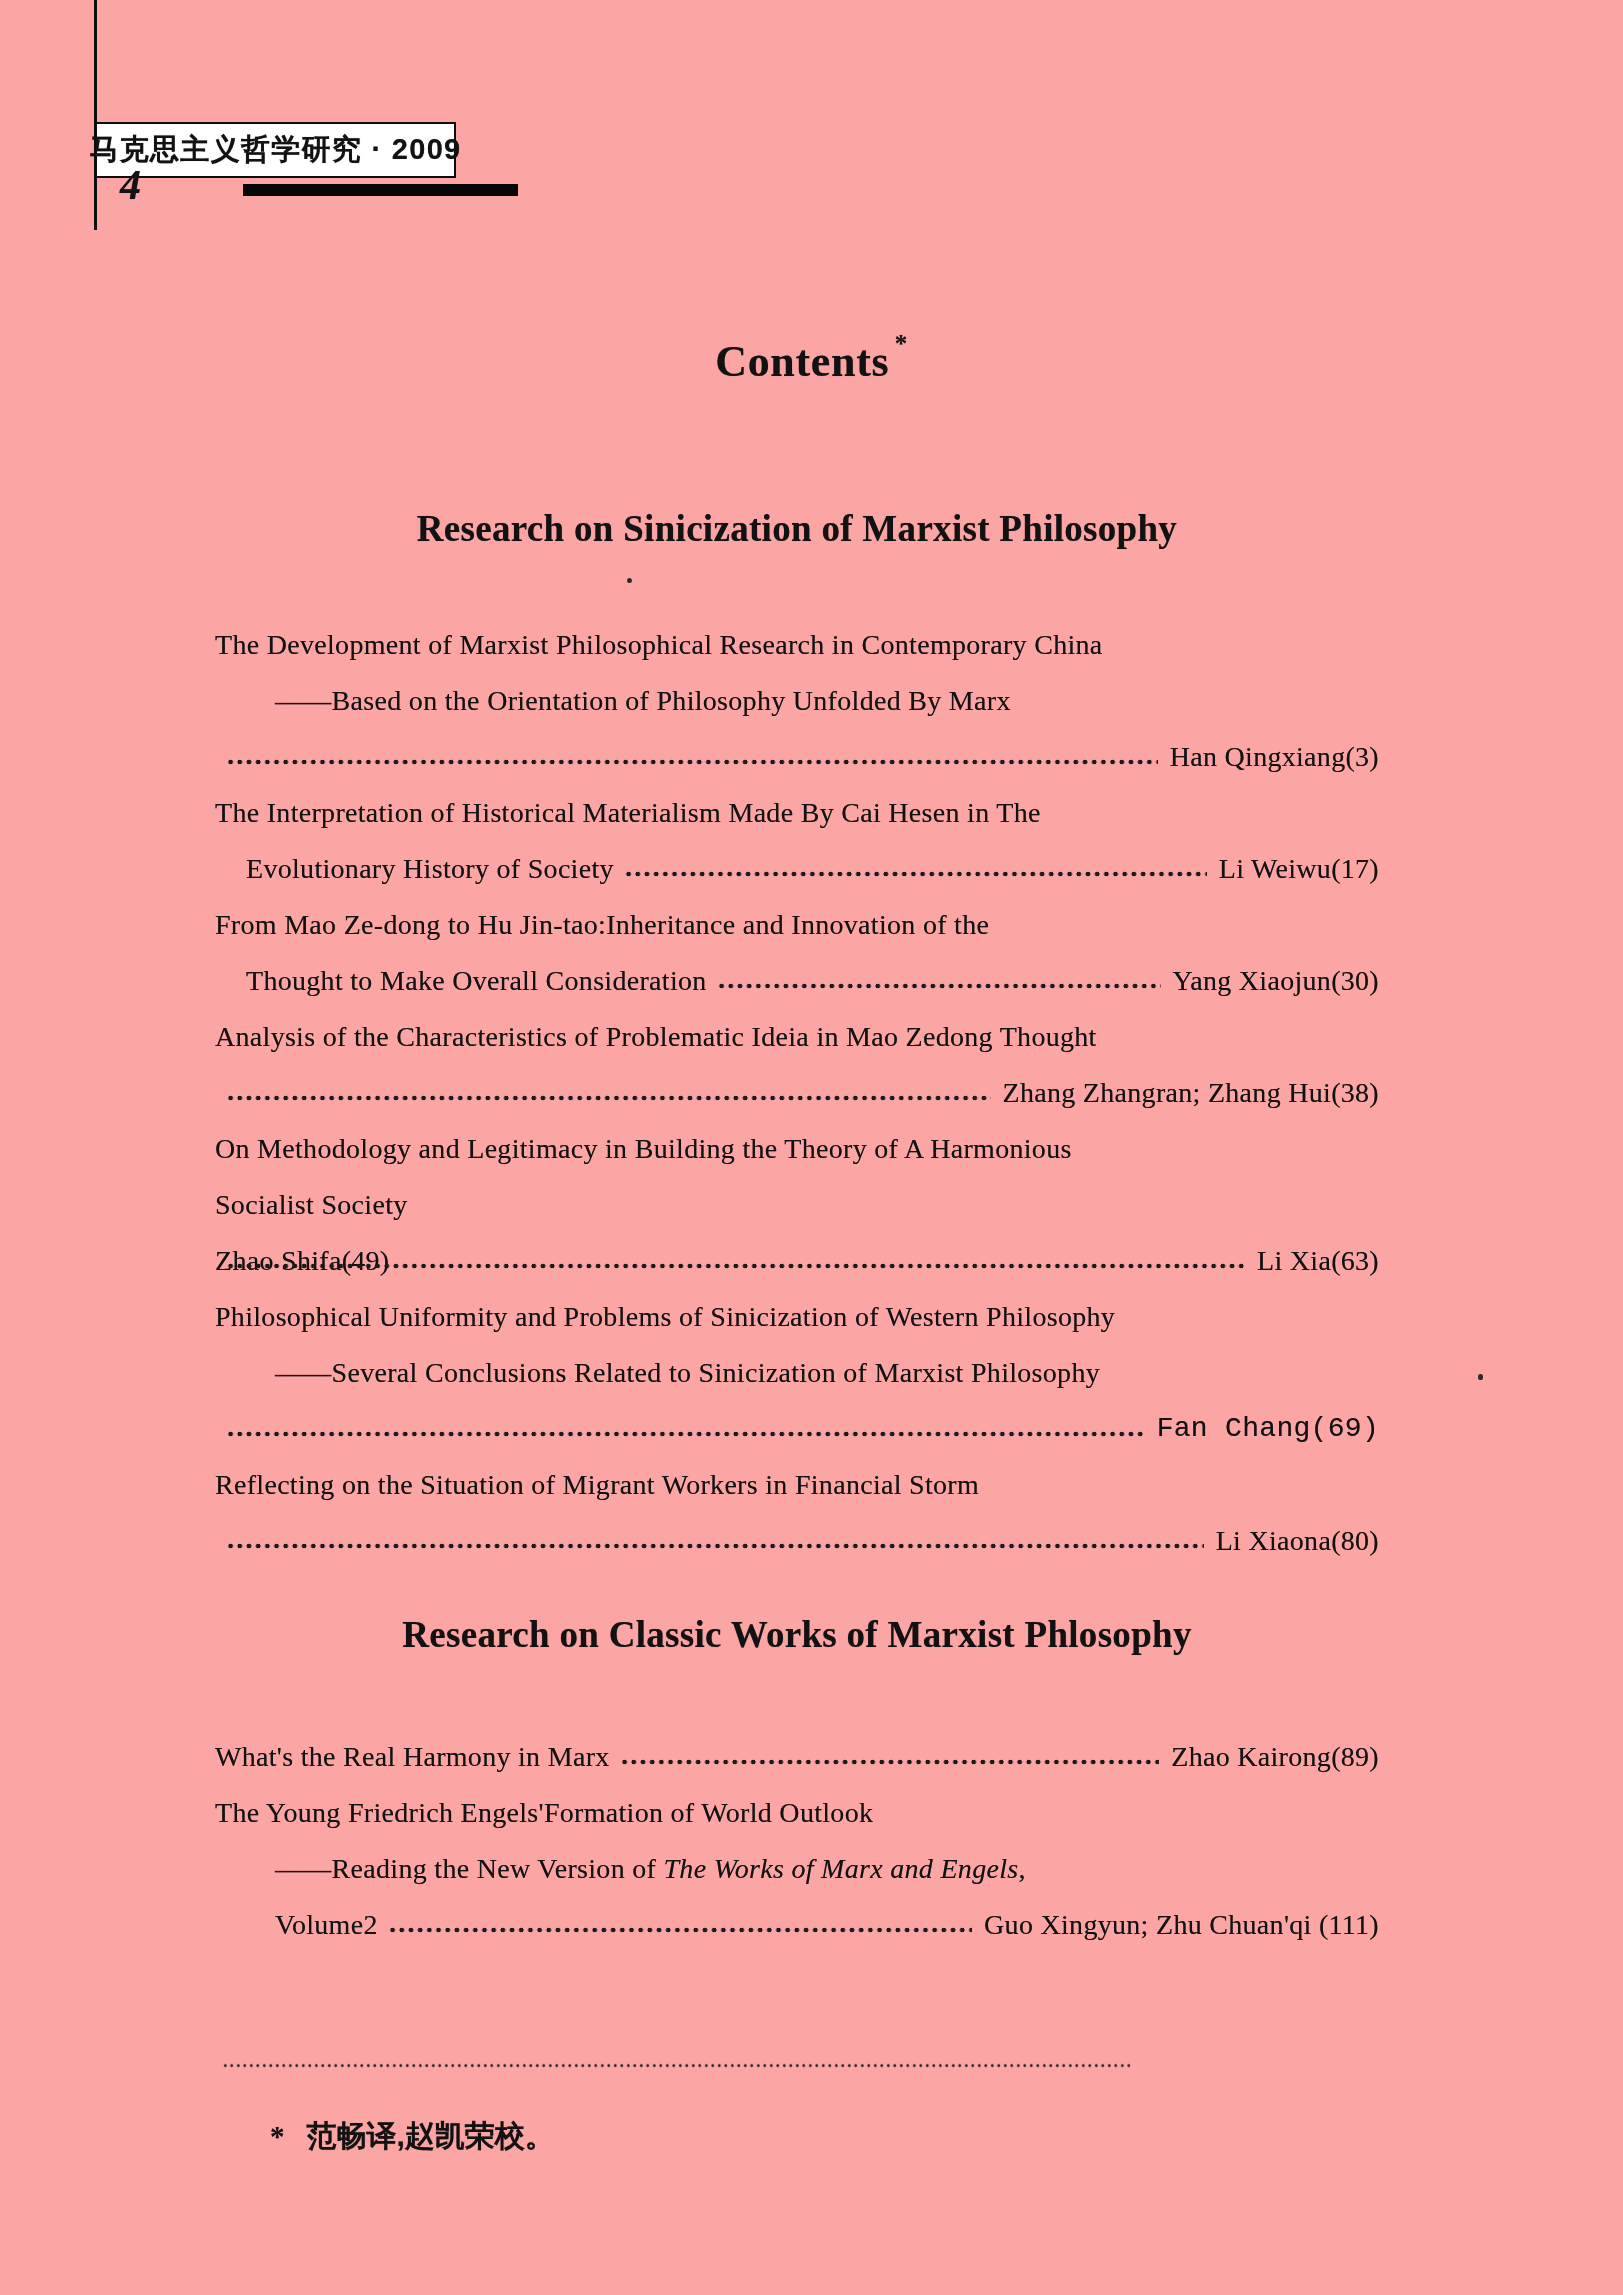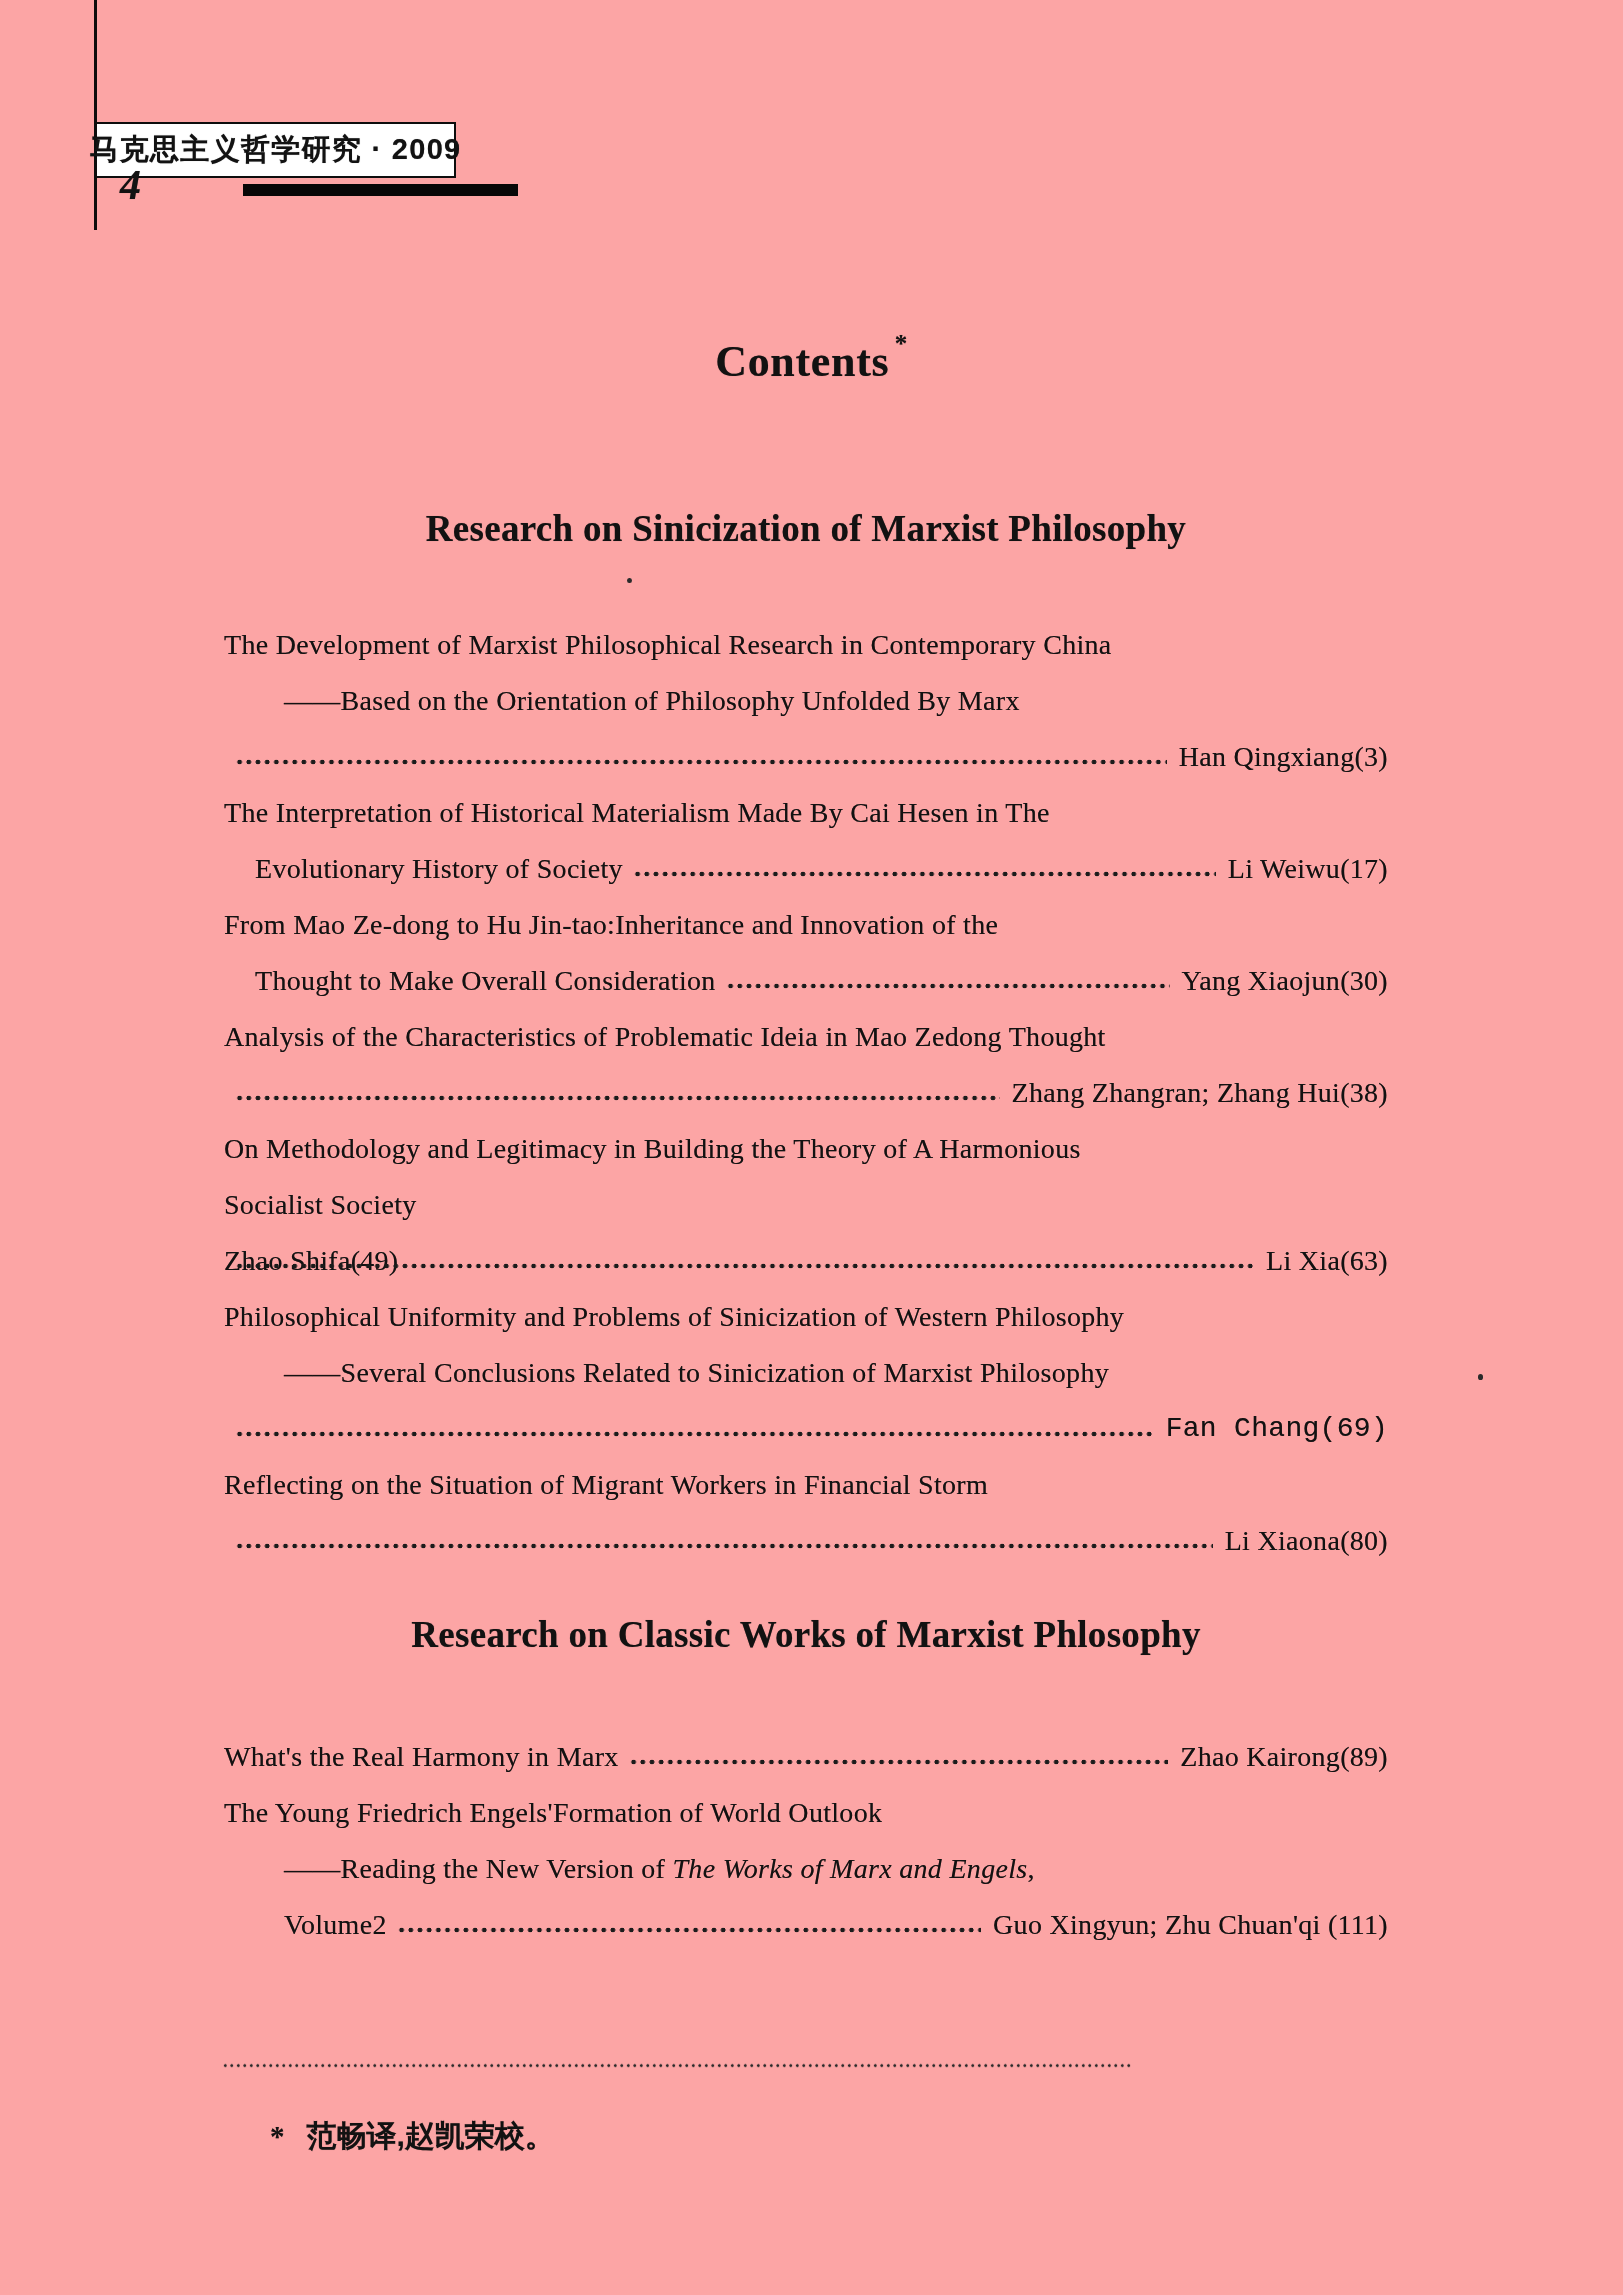--- a/index.html
+++ b/index.html
@@ -33,21 +33,21 @@
 
   
   .contents-title {
     position:absolute; top:330px; left:0; width:100%;
     text-align:center; font-size:44px; font-weight:bold; margin:0;
     letter-spacing:0.7px; text-shadow:0 0 0.7px rgba(0,0,0,0.45);
   }
   .contents-title sup { font-size:25px; margin-left:5.2px; vertical-align:23.6px; }
 
   
-  #toc { position:absolute; left:224px; width:1164px; top:496px; }
+  #toc { position:absolute; left:215px; width:1164px; top:496px; }
   .section-heading {
     font-size:37px; font-weight:bold; text-align:center;
     height:65px; line-height:65px; letter-spacing:0.3px;
     text-shadow:0 0 0.7px rgba(0,0,0,0.45);
     white-space:nowrap;
   }
   .section-heading.first  { margin-bottom:56px; }
   .section-heading.second { margin-top:33px; margin-bottom:62px; }
 
   .toc-line {

